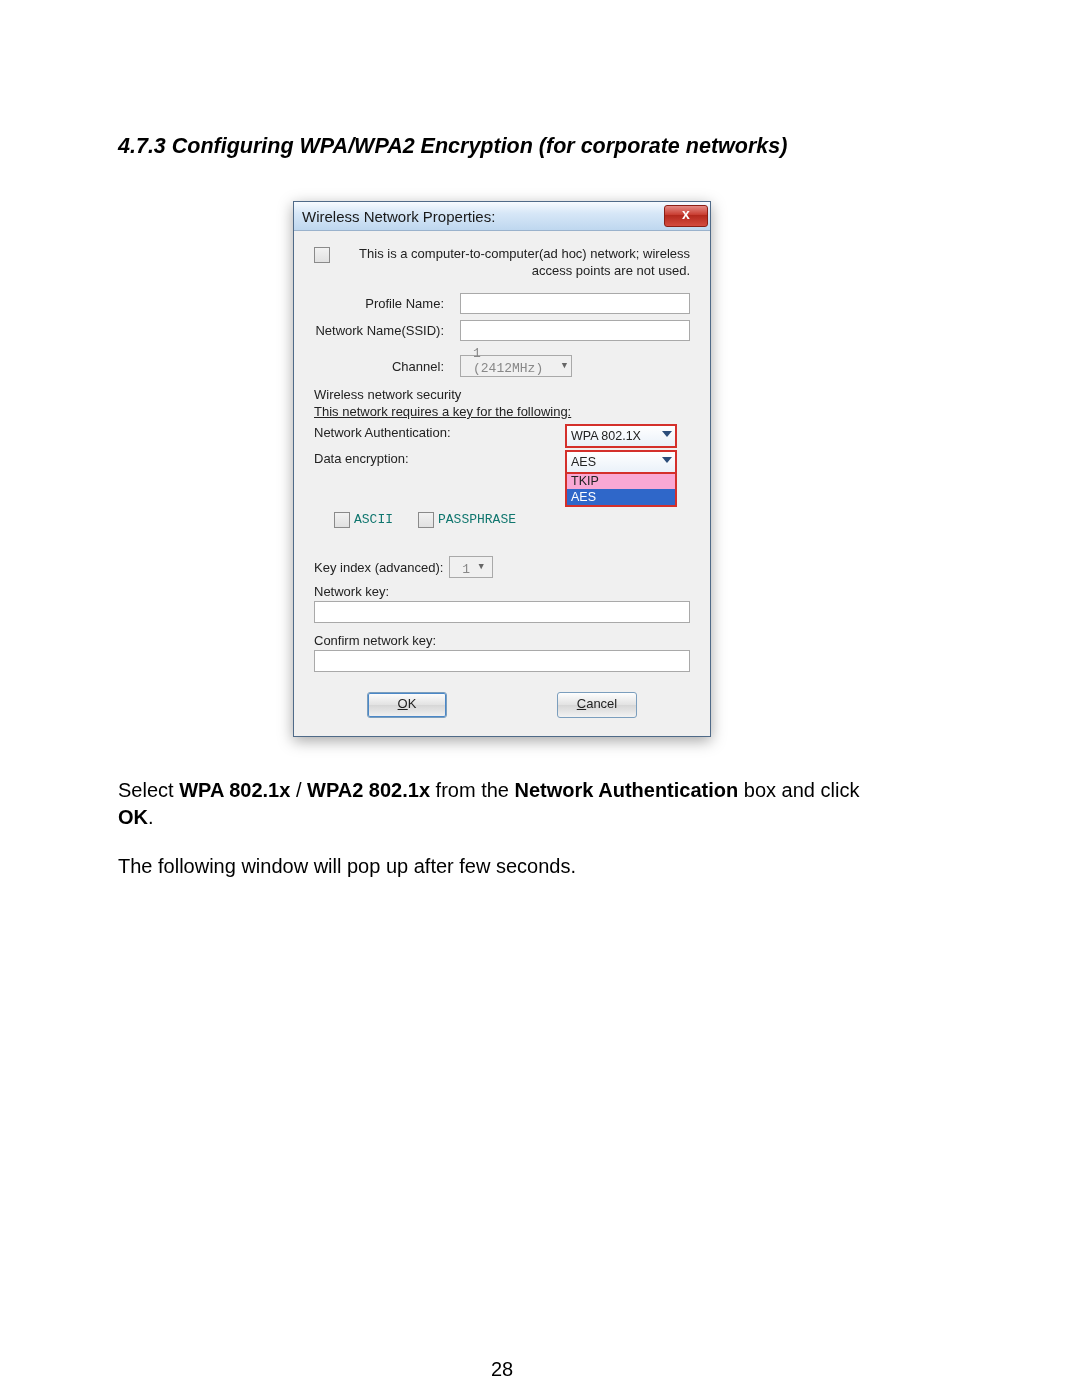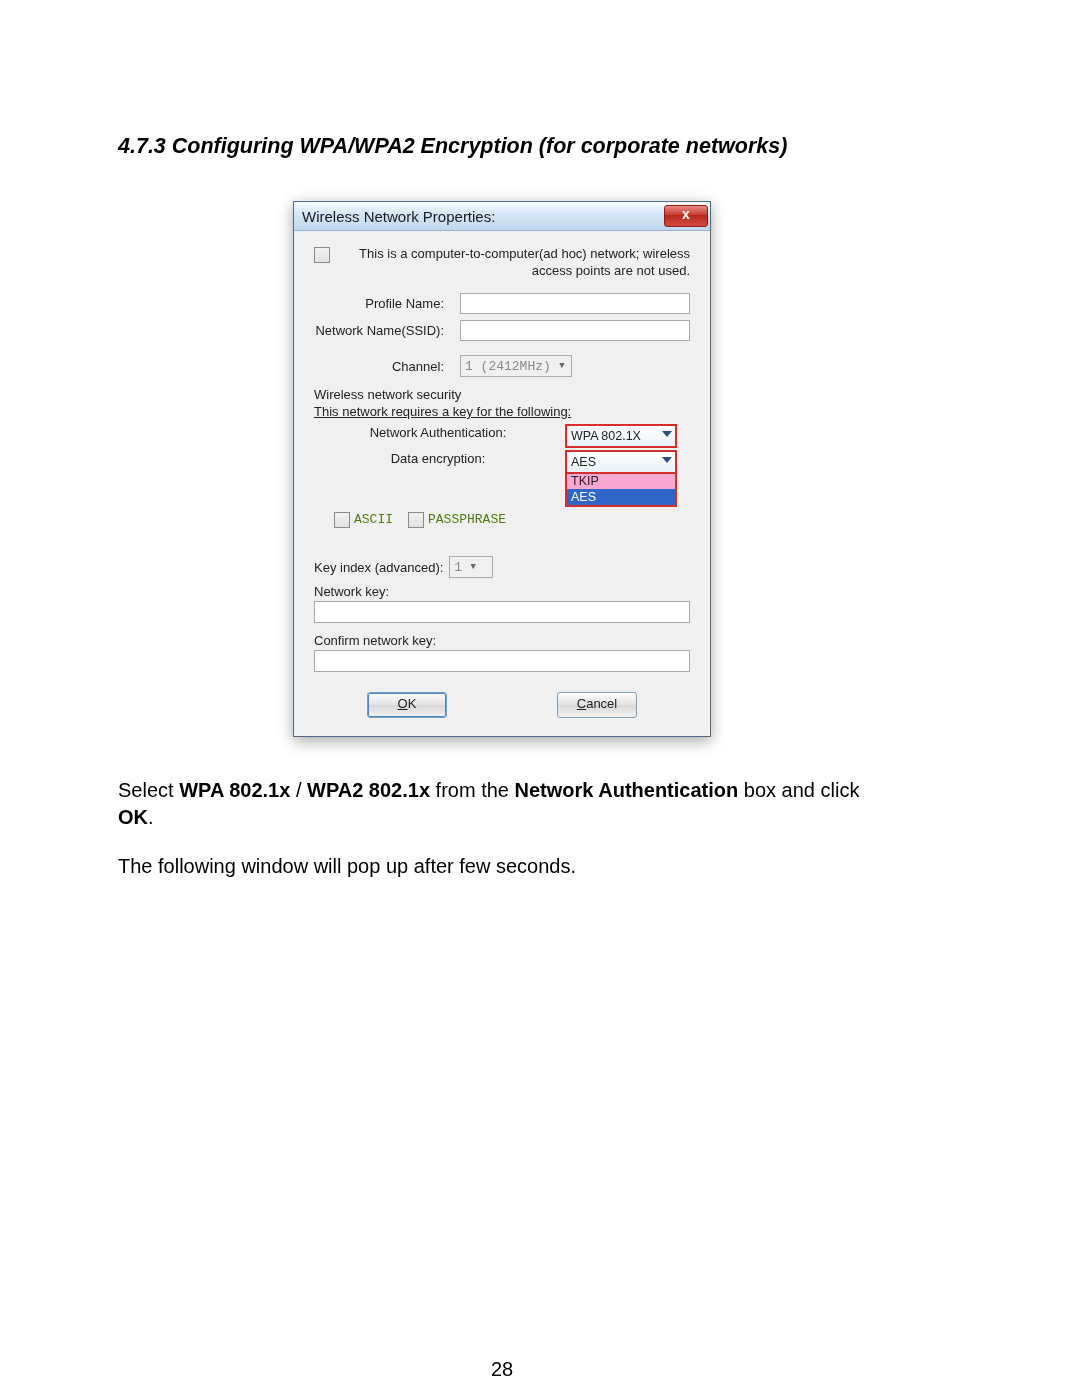--- a/index.html
+++ b/index.html
@@ -94,49 +94,49 @@
   .txt-in {
     height: 21px;
     border: 1px solid #a9a9a9;
     background: #fff;
     box-sizing: border-box;
   }
   .txt-in.long { width: 230px; }
 
   .combo {
     display: inline-flex;
-    align-items: center;
+    align-items: flex-end;
     height: 22px;
     border: 1px solid #a9a9a9;
     background: #fff;
     box-sizing: border-box;
     font-family: "Courier New", monospace;
     font-size: 13px;
     color: #555;
-    padding-left: 4px;
+    padding-left: 12px;
   }
   .combo.disabled { background:#f0f0f0; color:#888; }
   .combo .arrow {
     width: 14px; height: 100%;
     display: inline-flex; align-items: center; justify-content: center;
     font-size: 9px; color:#666;
     margin-left: 4px;
   }
 
   .group-title { margin-top: 10px; }
   .group-sub   { margin-top: 2px; margin-bottom: 6px; text-decoration: underline; }
 
   .auth-row, .enc-row {
     display: flex;
     align-items: flex-start;
     margin: 4px 0;
   }
   .auth-row .lbl2, .enc-row .lbl2 {
     width: 248px;
-    text-align: center;
+    text-align: left;
     padding-right: 4px;
     font-size: 13px;
   }
   .win-combo {
     width: 110px;
     height: 22px;
     border: 1px solid #7b9ebd;
     background: linear-gradient(#fff,#eaf1f9);
     box-sizing: border-box;
     display: flex;
@@ -164,24 +164,24 @@
   .option-list .opt {
     padding: 1px 4px;
     background: #f9a8d4;
   }
   .option-list .opt.sel   { background: #2f67c9; color: #fff; }
   .option-list.red-outline { outline: 2px solid #d4302b; outline-offset: -1px; }
 
   .chk-row {
     margin: 4px 0 16px 20px;
     display: flex;
-    gap: 15px;
+    gap: 25px;
     font-family: "Courier New", monospace;
     font-size: 13px;
-    color: #4d7c0f;
+    color: #0f766e;
   }
   .chk-row .item { display: flex; align-items: center; gap: 4px; }
 
   .key-idx-row { display:flex; align-items:center; margin-top: 28px; }
   .key-idx-row .lbl3 { margin-right: 6px; }
 
   .plain-block { margin-top: 6px; }
   .full-in {
     width: 100%; height: 22px;
     border: 1px solid #a9a9a9;

